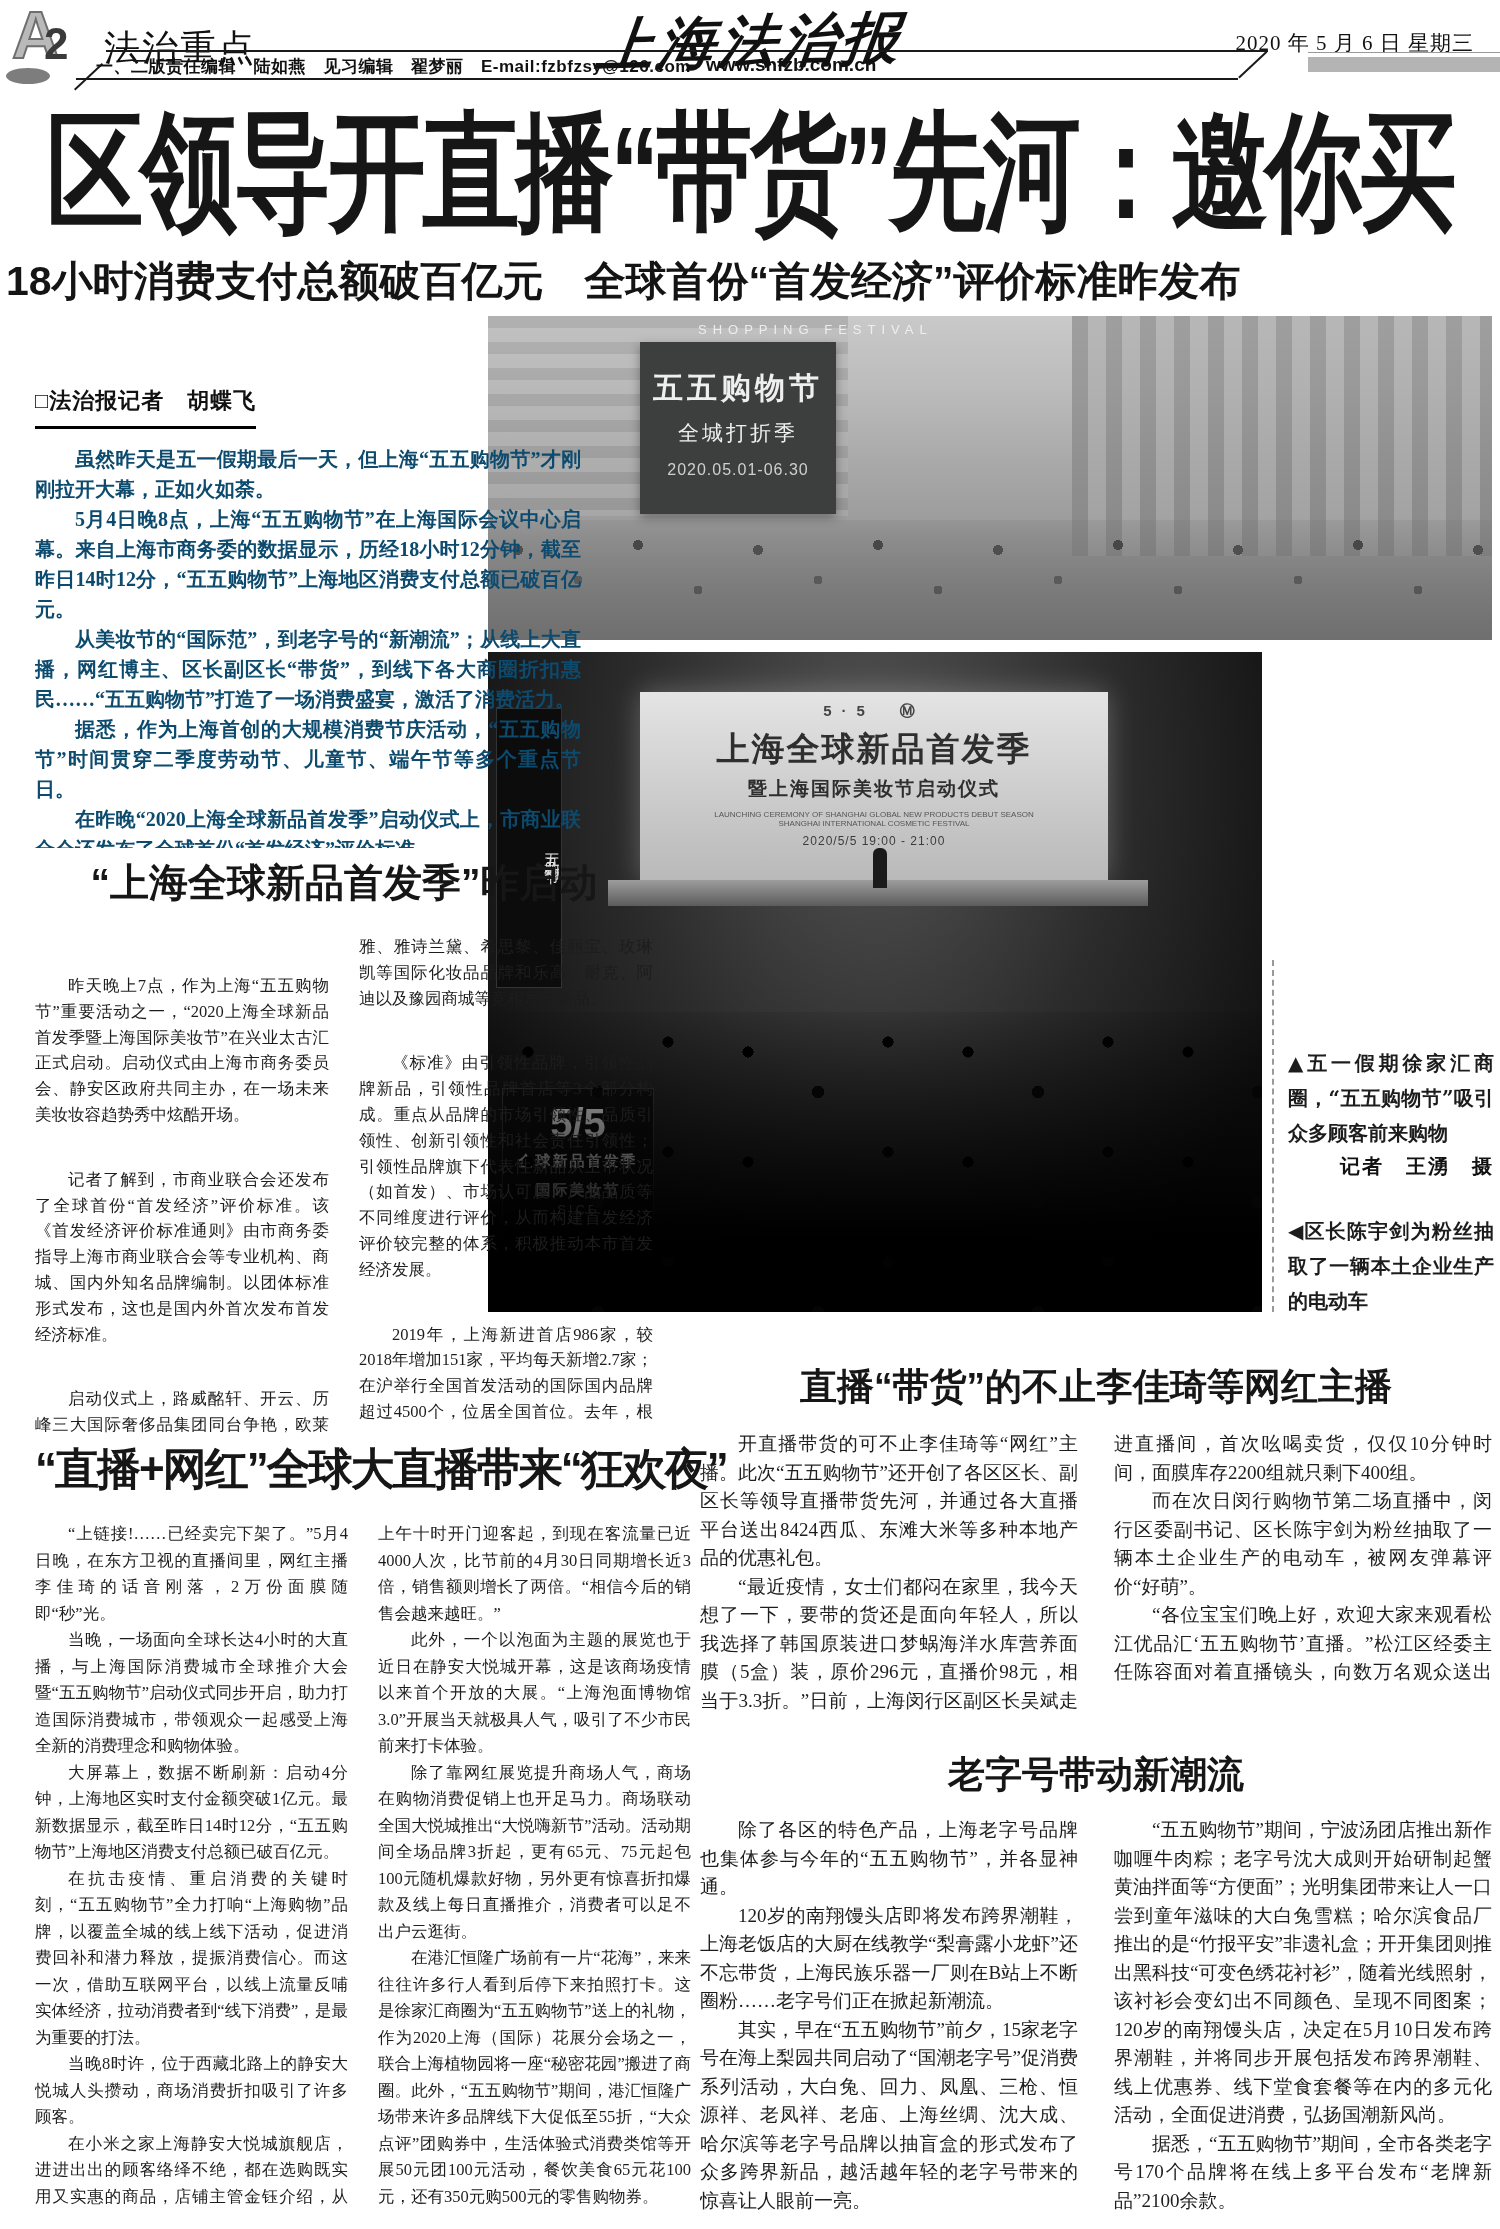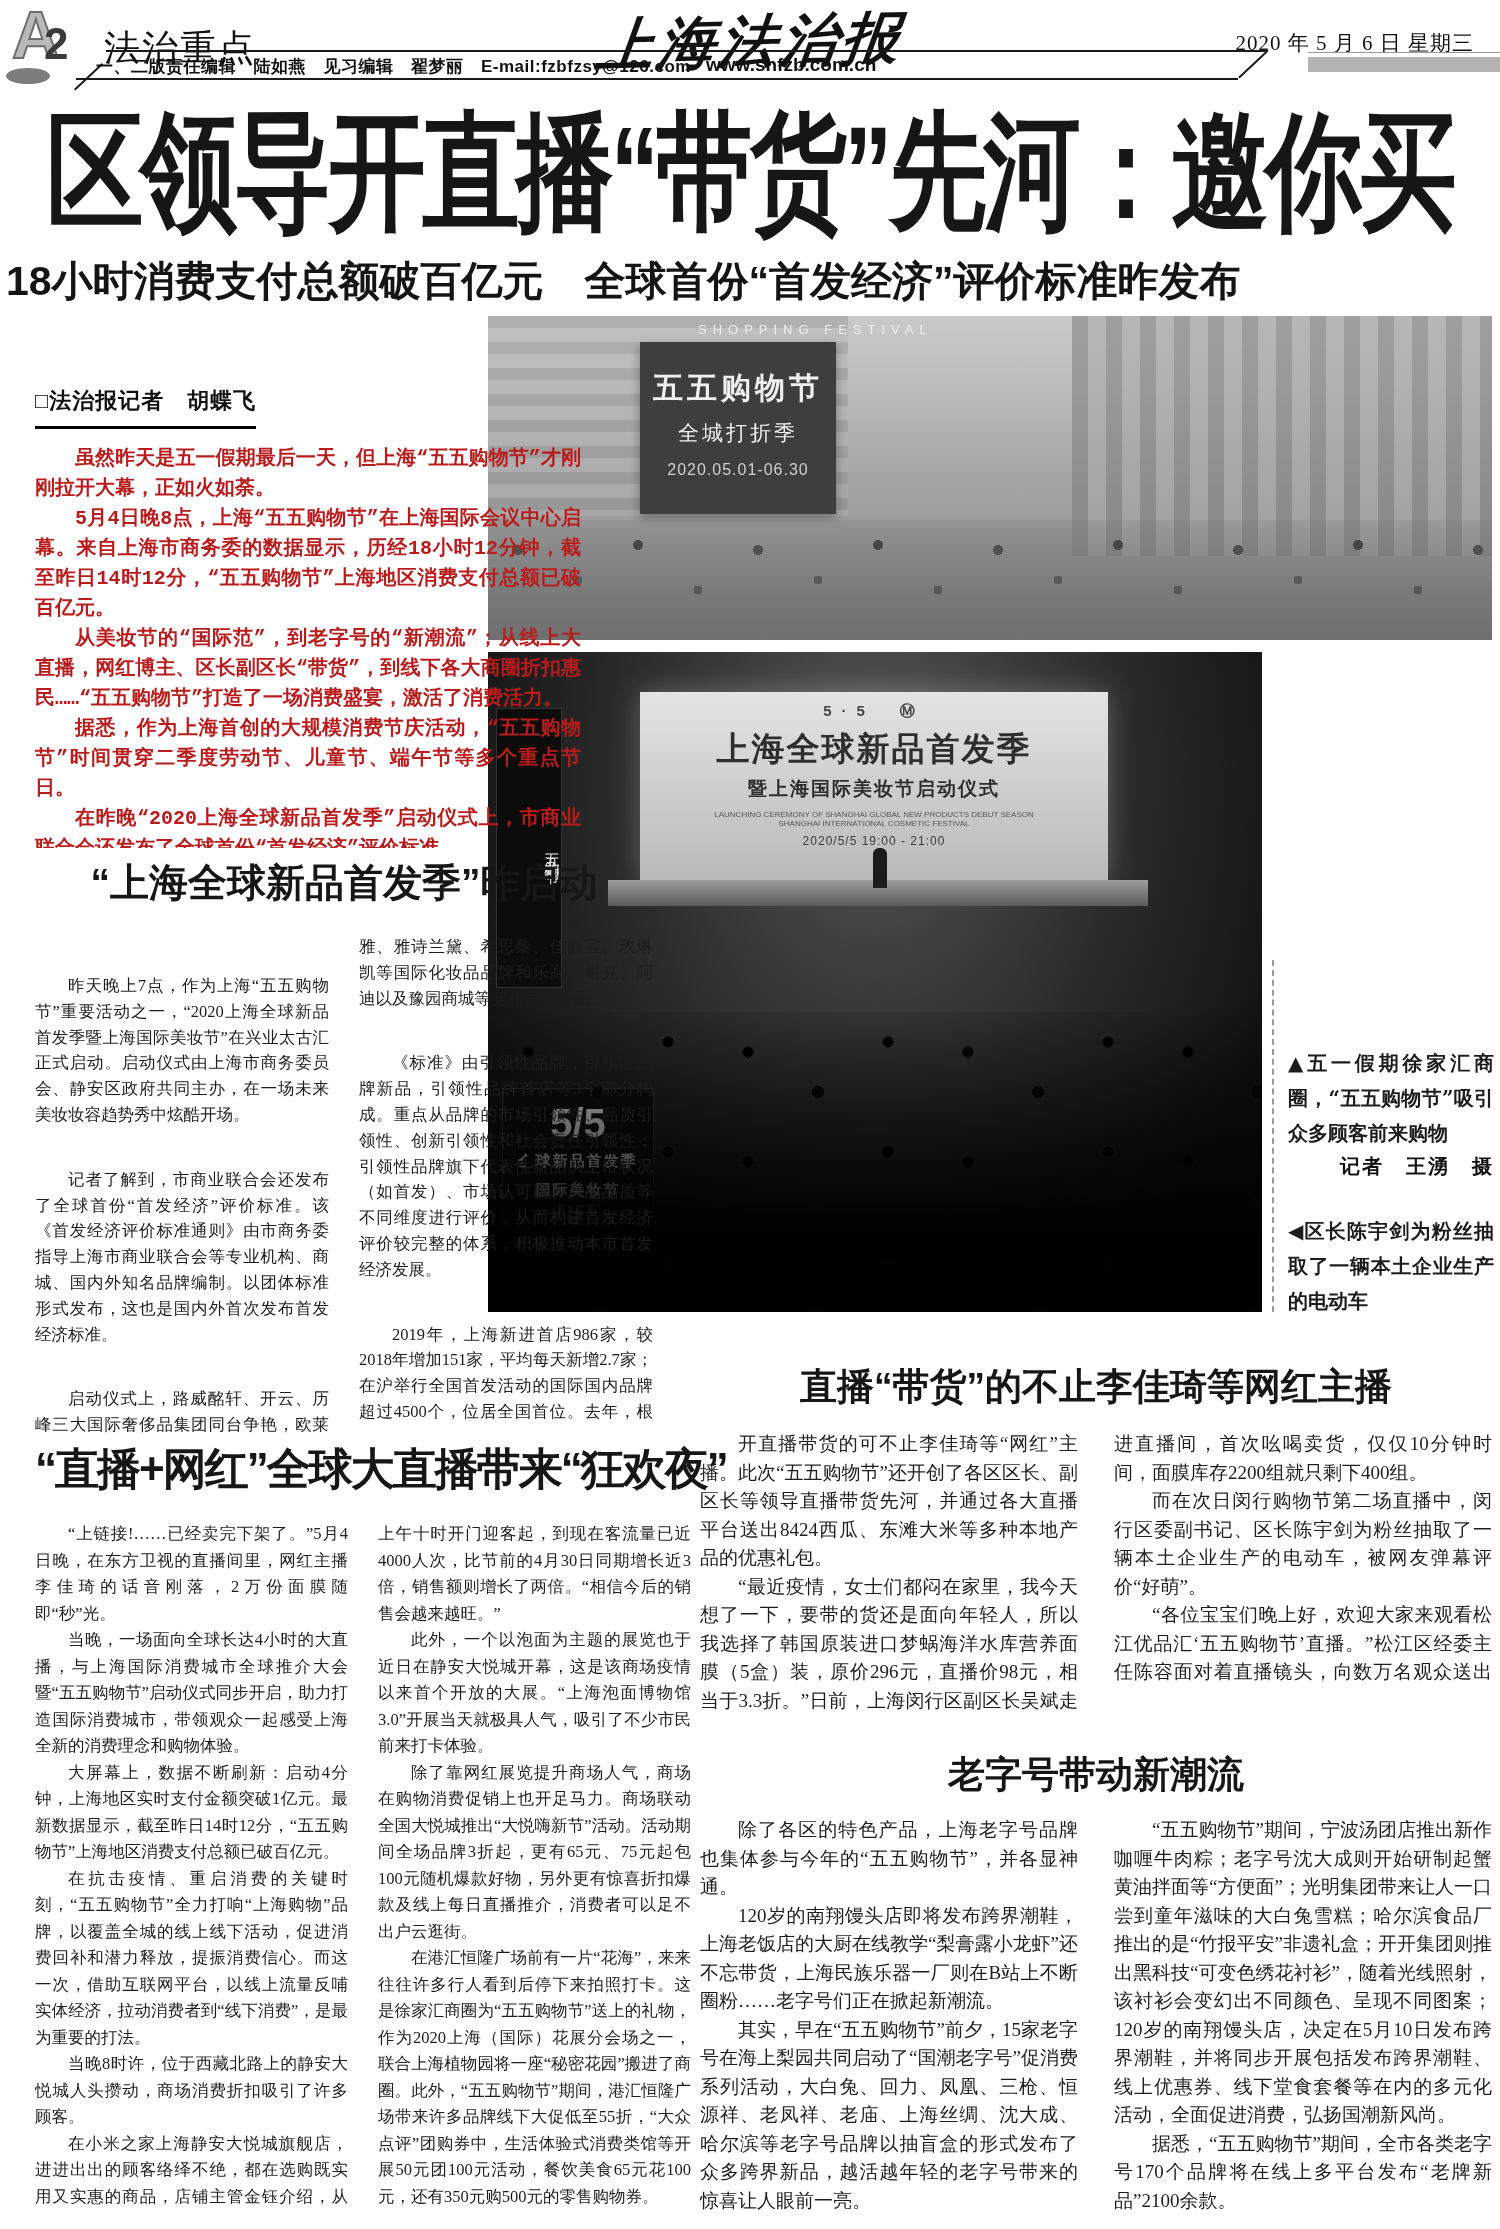--- a/index.html
+++ b/index.html
@@ -94,22 +94,22 @@
   .caption-text{font-family:"DejaVu Serif",serif;font-weight:bold;font-size:20px;line-height:35px;
                 text-align:justify;color:#1c1c1c;margin:0;}
   .caption-credit{font-family:"DejaVu Serif",serif;font-weight:bold;font-size:20px;text-align:right;
                   letter-spacing:2px;margin:2px 0 0 0;}
   .caption-gap{height:34px;}
 
   
   .byline{position:absolute;left:35px;top:386px;font-family:"Liberation Sans",sans-serif;
           font-weight:900;font-size:22px;border-bottom:3px solid #000;padding-bottom:10px;letter-spacing:1px;}
   .lead{position:absolute;left:35px;top:444px;width:546px;height:404px;overflow:hidden;}
-  .lead p{margin:0;text-indent:2em;font-family:Liberation Mono, monospace;font-weight:bold;
-          font-size:20px;line-height:30px;text-align:justify;color:#b91c1c;}
+  .lead p{margin:0;text-indent:2em;font-family:Liberation Serif, serif;font-weight:bold;
+          font-size:20px;line-height:30px;text-align:justify;color:#0c4a6e;}
 
   
   .sec h2{margin:0;text-align:center;font-family:"Liberation Sans",sans-serif;font-weight:900;color:#161616;}
   .sec .cols{column-gap:30px;overflow:hidden;}
   .sec .cols p{margin:0;text-indent:2em;text-align:justify;color:#1d1d1d;}
 
   .sec-debut{position:absolute;left:35px;top:856px;width:618px;}
   .sec-debut h2{font-size:39px;letter-spacing:0;}
   .sec-debut .cols{margin-top:24px;column-count:2;height:514px;}
   .sec-debut .cols p{font-size:16.5px;line-height:25.8px;margin-top:39px;}

